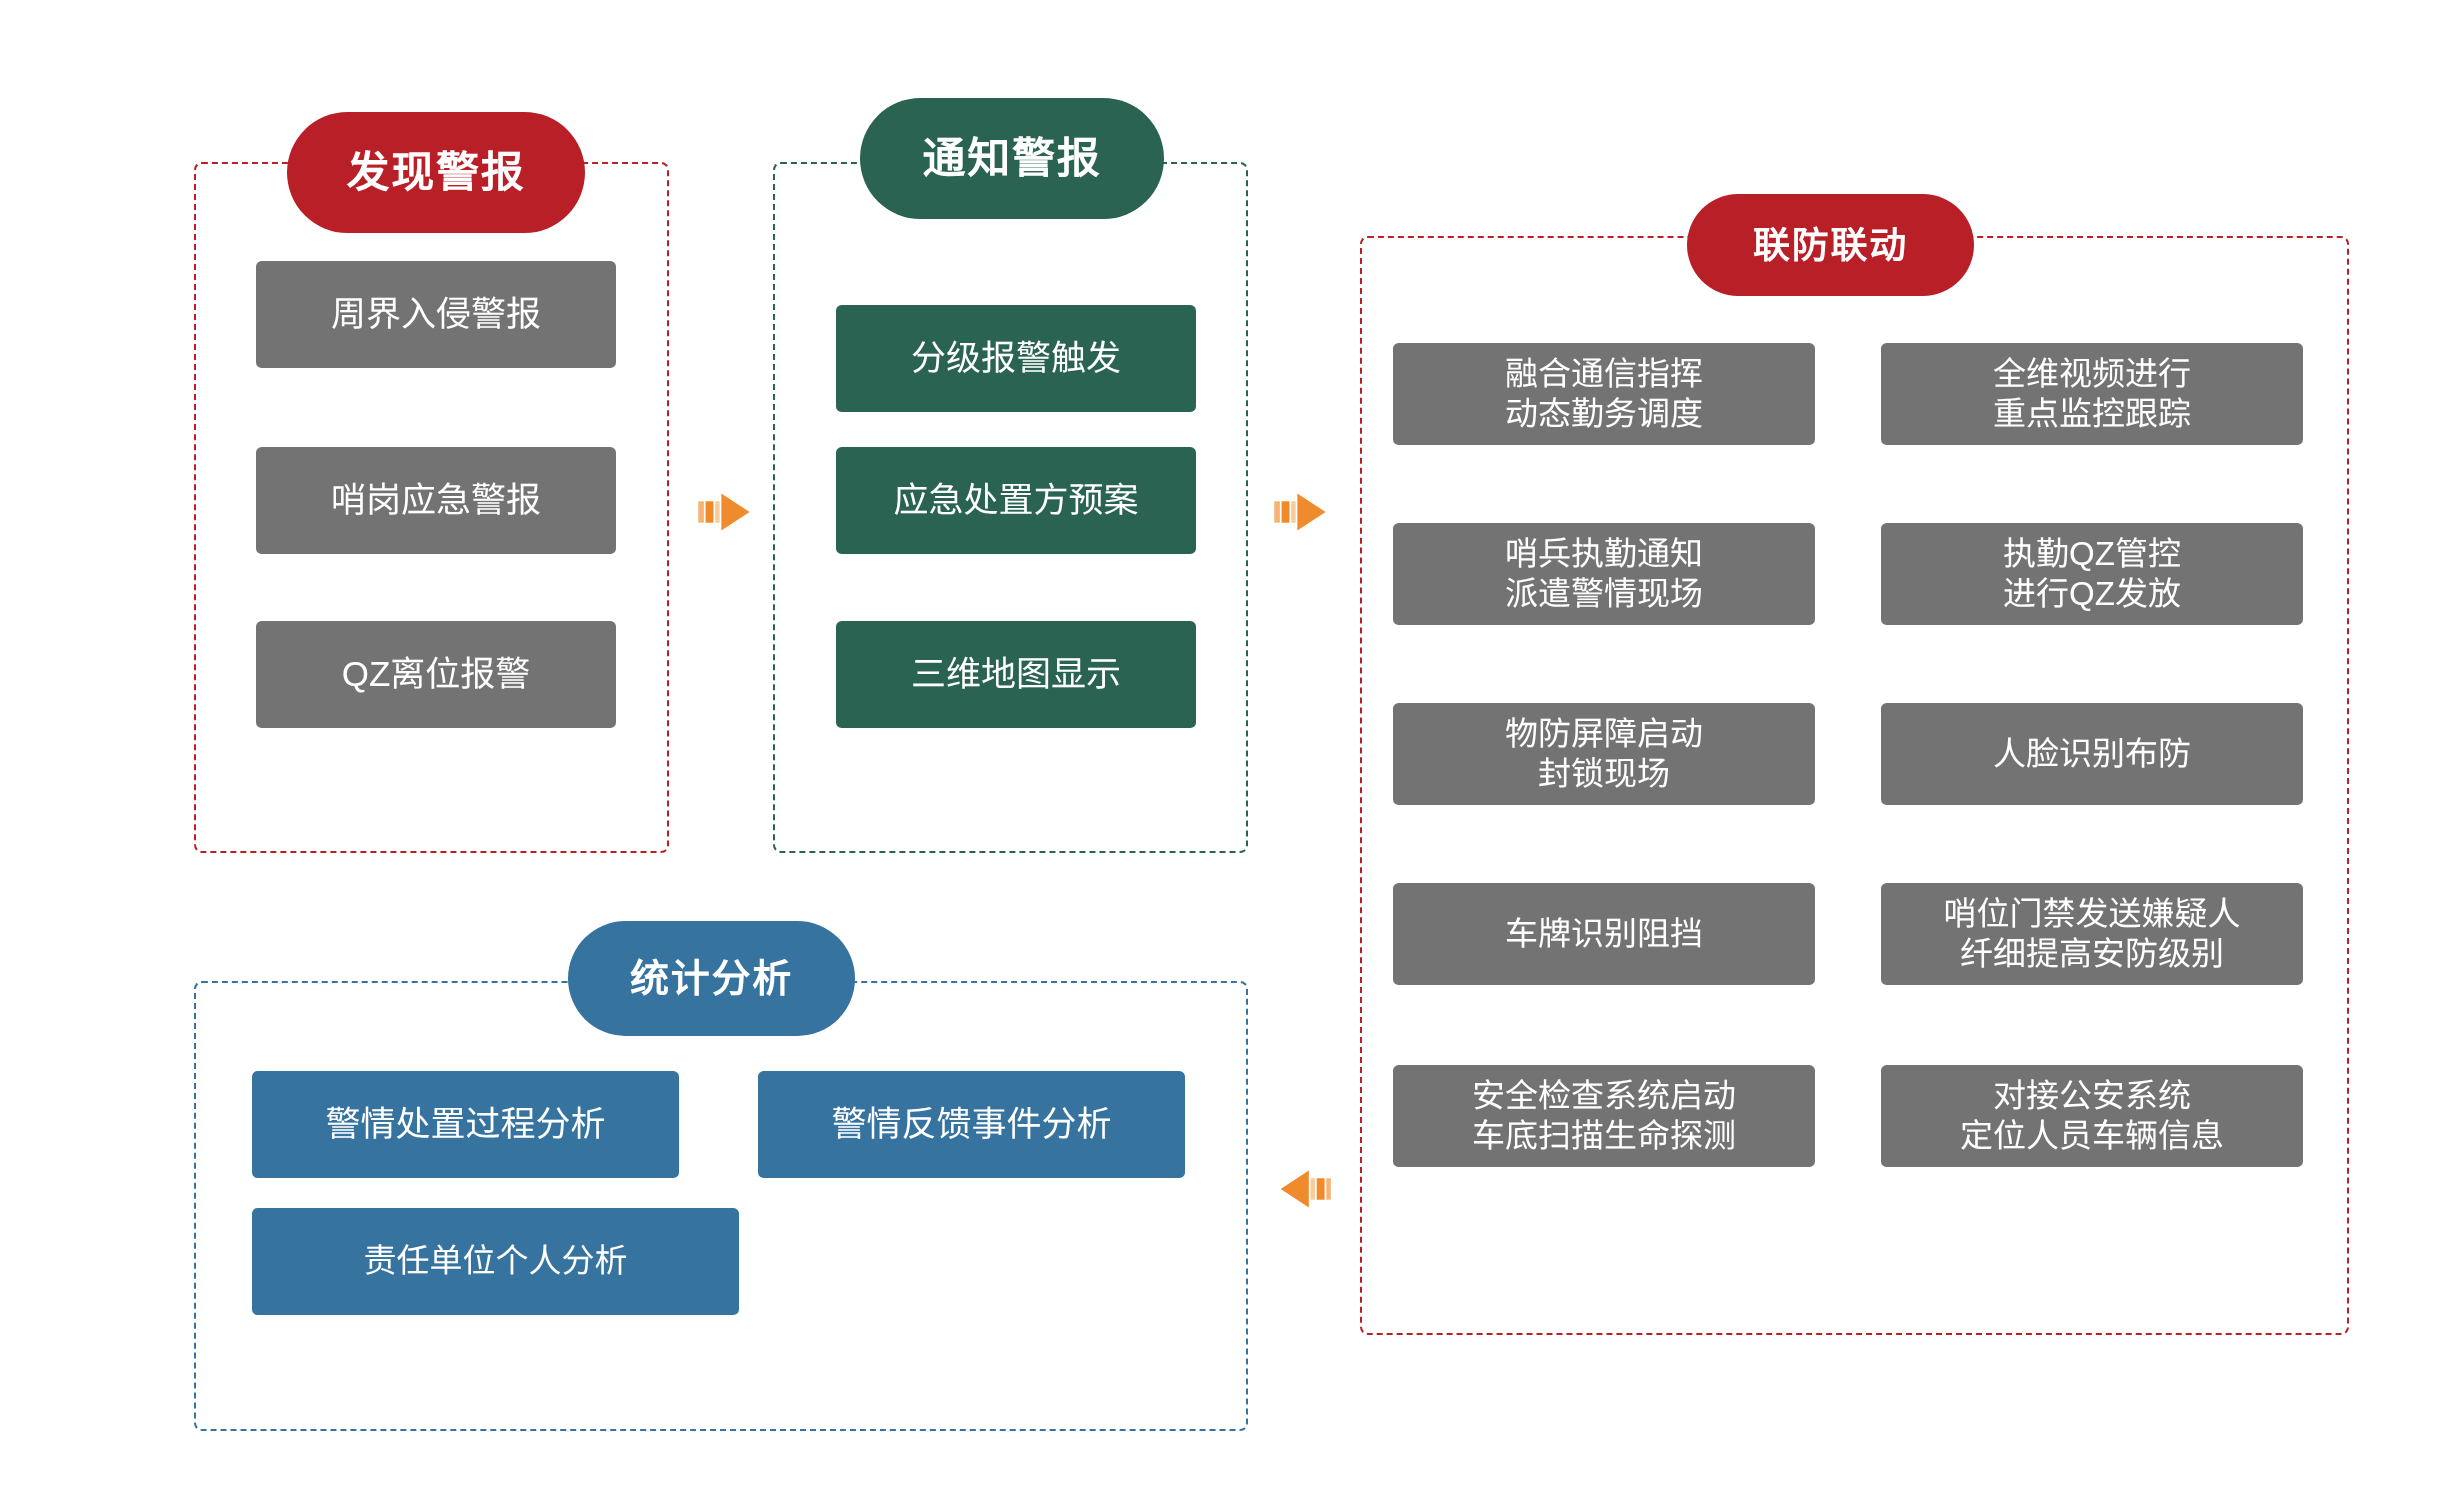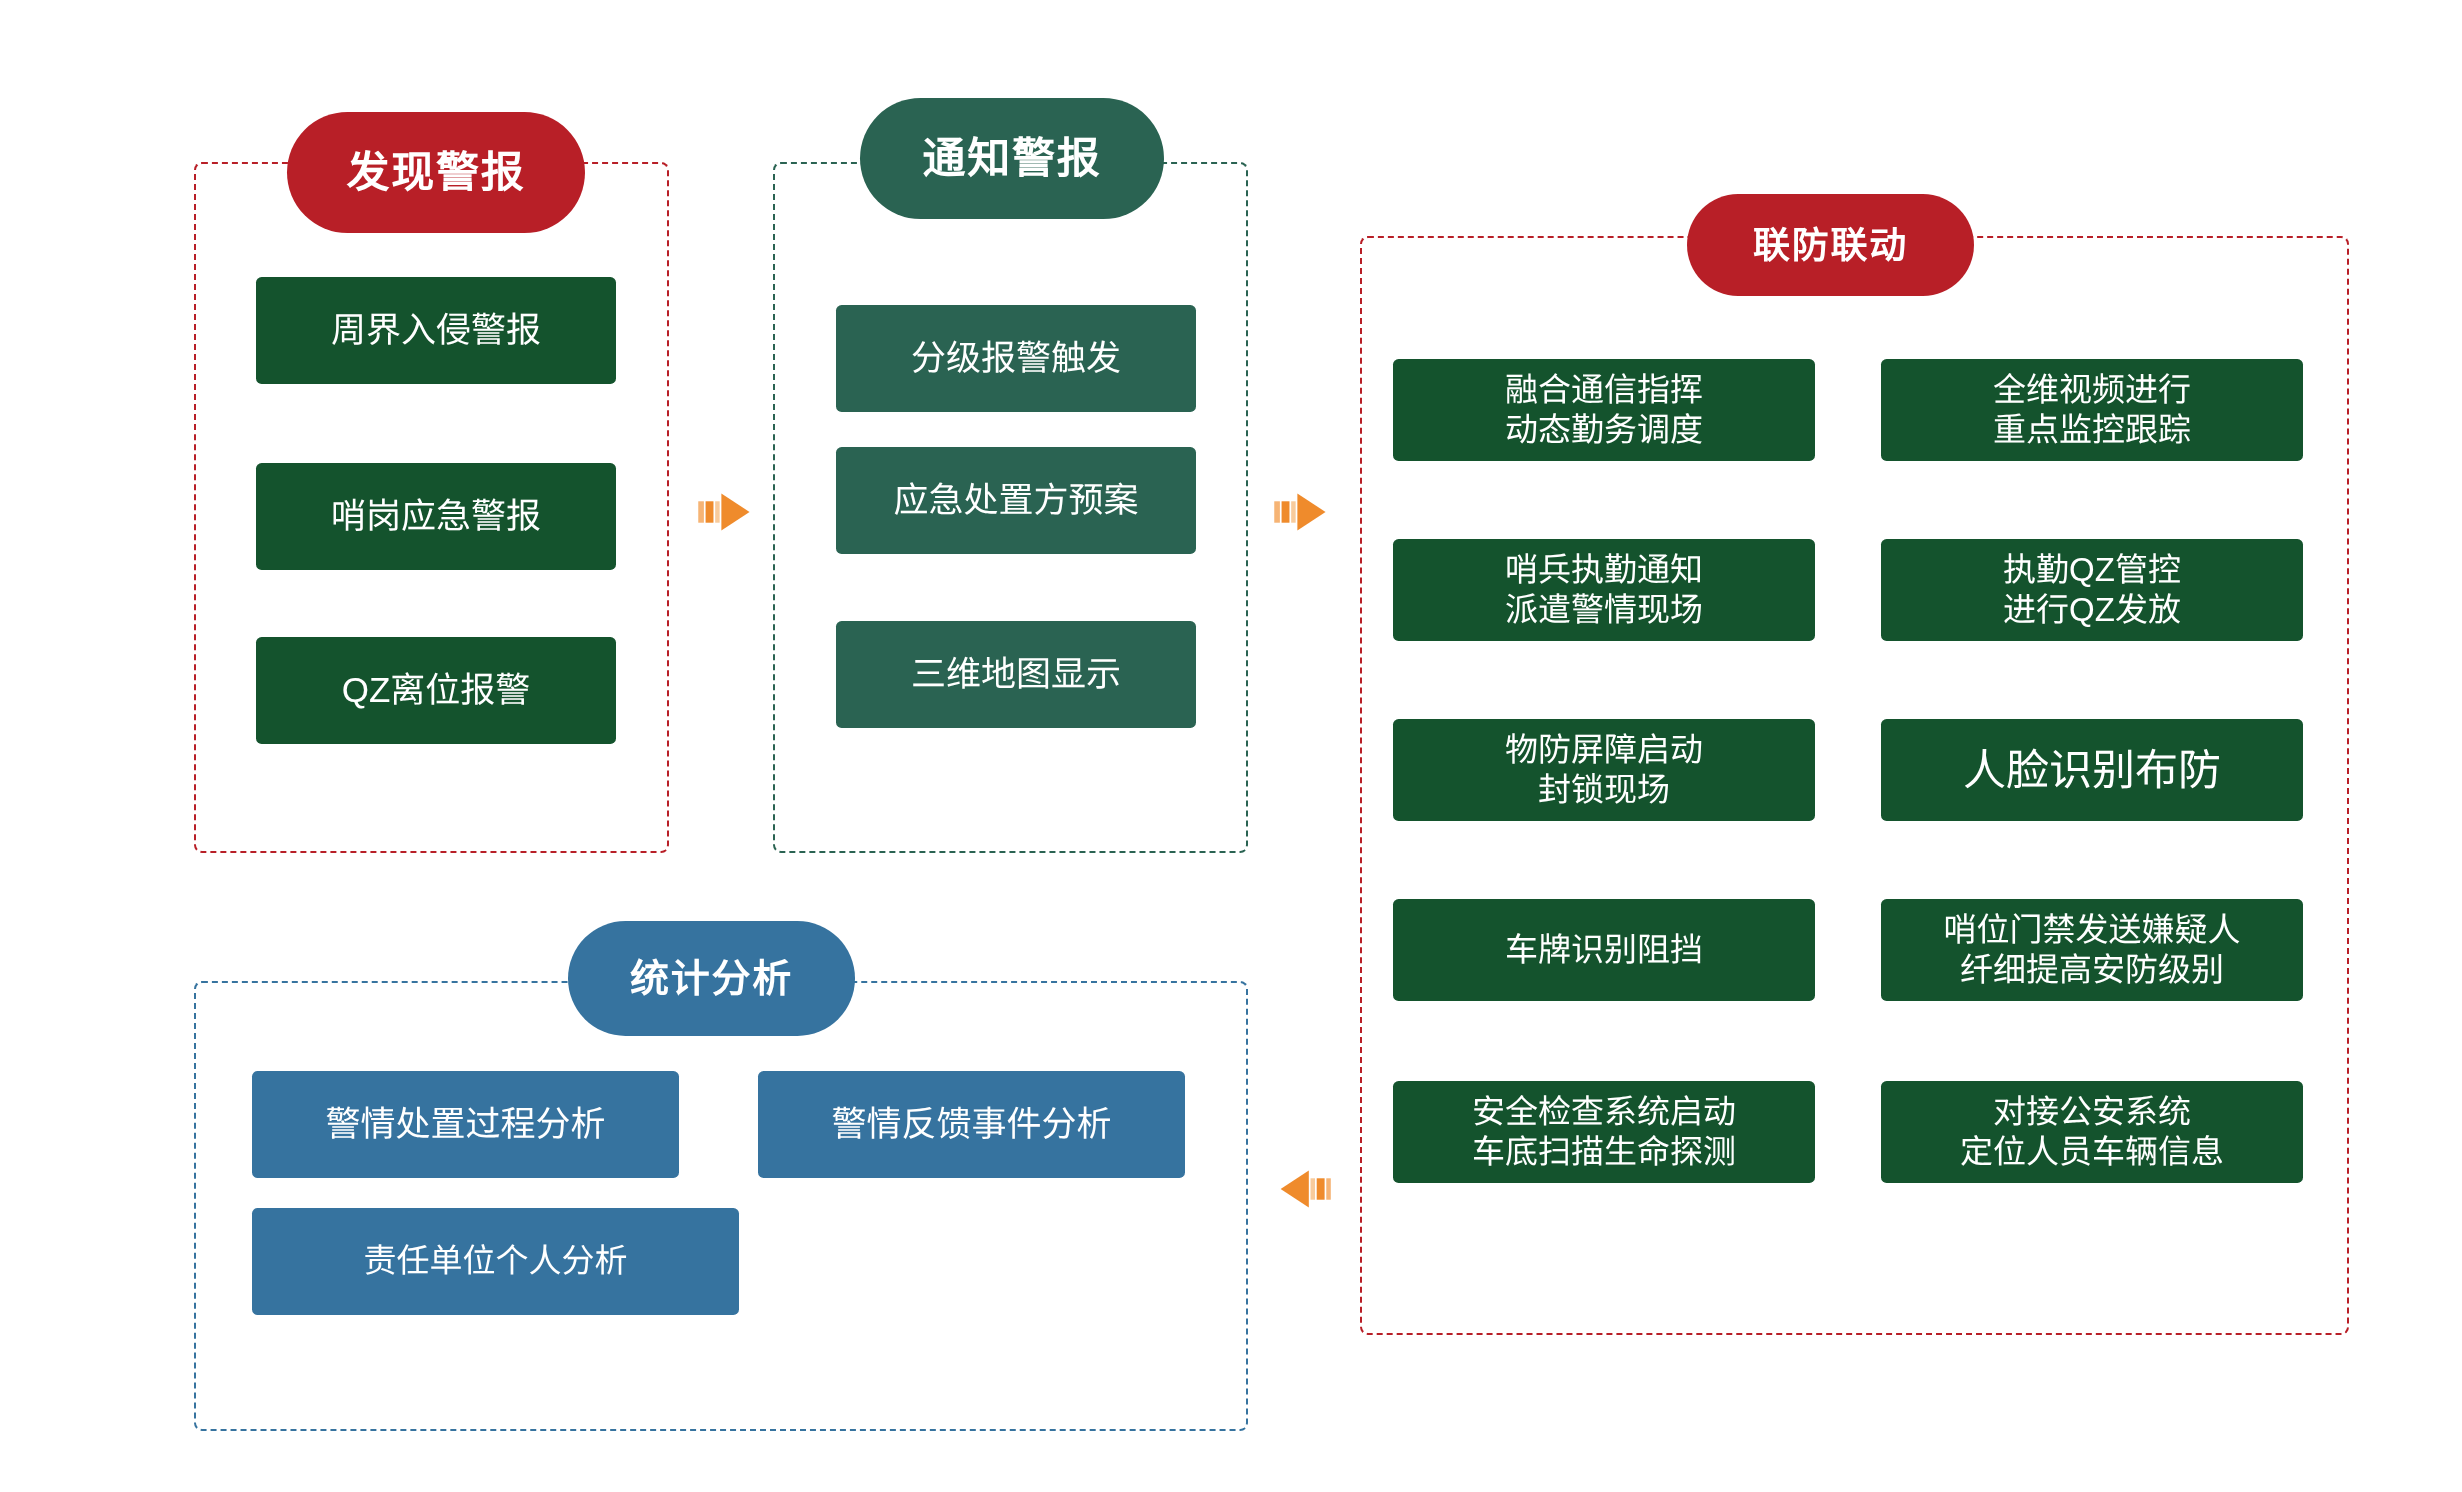--- a/index.html
+++ b/index.html
@@ -59,21 +59,21 @@
     align-items: center;
     justify-content: center;
     text-align: center;
     color: #ffffff;
     border-radius: 5.6px;
     box-sizing: border-box;
     line-height: 1.22;
     padding: 2.2px 5.6px;
     z-index: 4;
   }
-  .box.red   { background: #14532d; margin-top: 16px; }
+  .box.red   { background: #737373; }
   .box.green { background: #2a6352; }
   .box.blue  { background: #36739f; }
   .box .txt { display: block; white-space: pre-line; }
 
   
   .arrow {
     position: absolute;
     z-index: 7;
     display: block;
   }
@@ -169,21 +169,21 @@
   </div>
 
   <div class="box red" style="left:1881px; top:343px; width:422px; height:102px; font-size:33px;">
     <span class="txt">全维视频进行
 重点监控跟踪</span>
   </div>
   <div class="box red" style="left:1881px; top:523px; width:422px; height:102px; font-size:33px;">
     <span class="txt">执勤QZ管控
 进行QZ发放</span>
   </div>
-  <div class="box red" style="left:1881px; top:703px; width:422px; height:102px; font-size:43px;">
+  <div class="box red" style="left:1881px; top:703px; width:422px; height:102px; font-size:33px;">
     <span class="txt">人脸识别布防</span>
   </div>
   <div class="box red" style="left:1881px; top:883px; width:422px; height:102px; font-size:33px;">
     <span class="txt">哨位门禁发送嫌疑人
 纤细提高安防级别</span>
   </div>
   <div class="box red" style="left:1881px; top:1065px; width:422px; height:102px; font-size:33px;">
     <span class="txt">对接公安系统
 定位人员车辆信息</span>
   </div>

